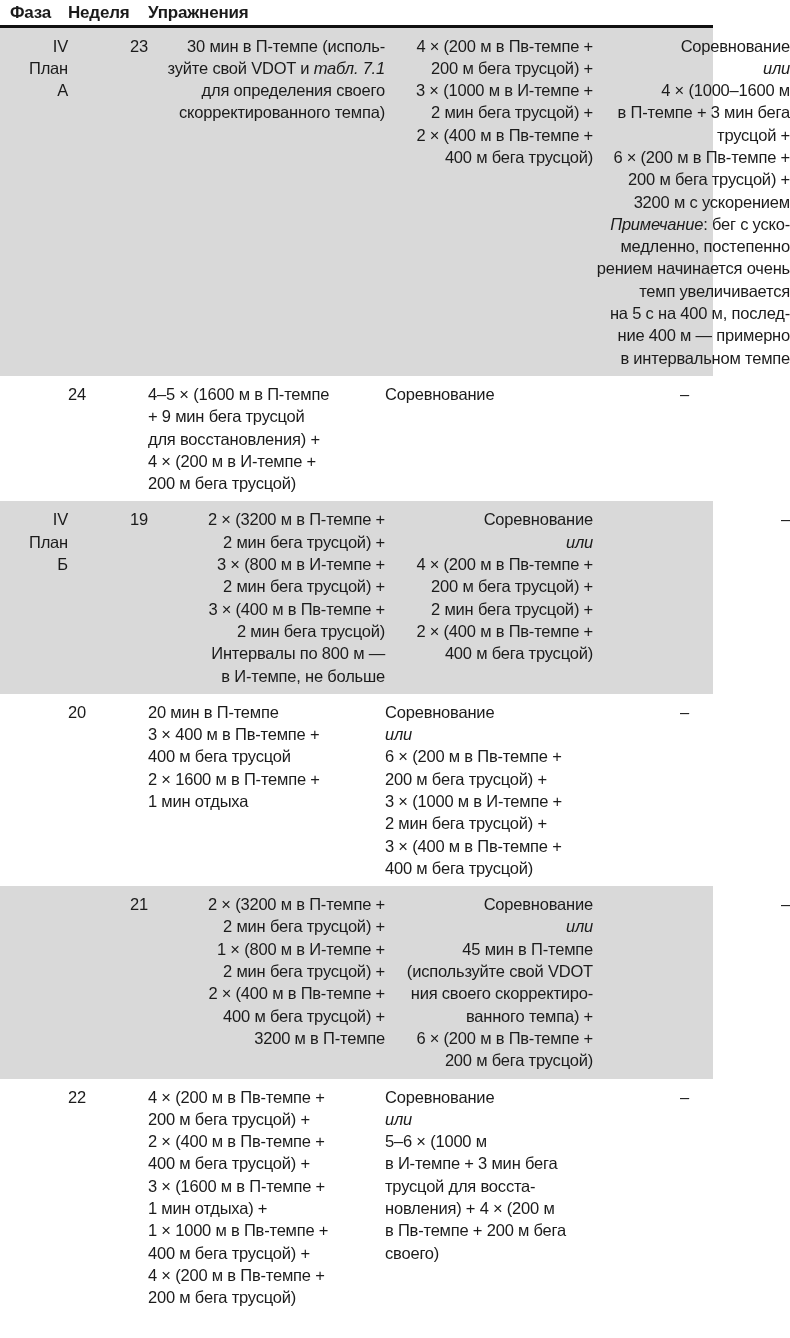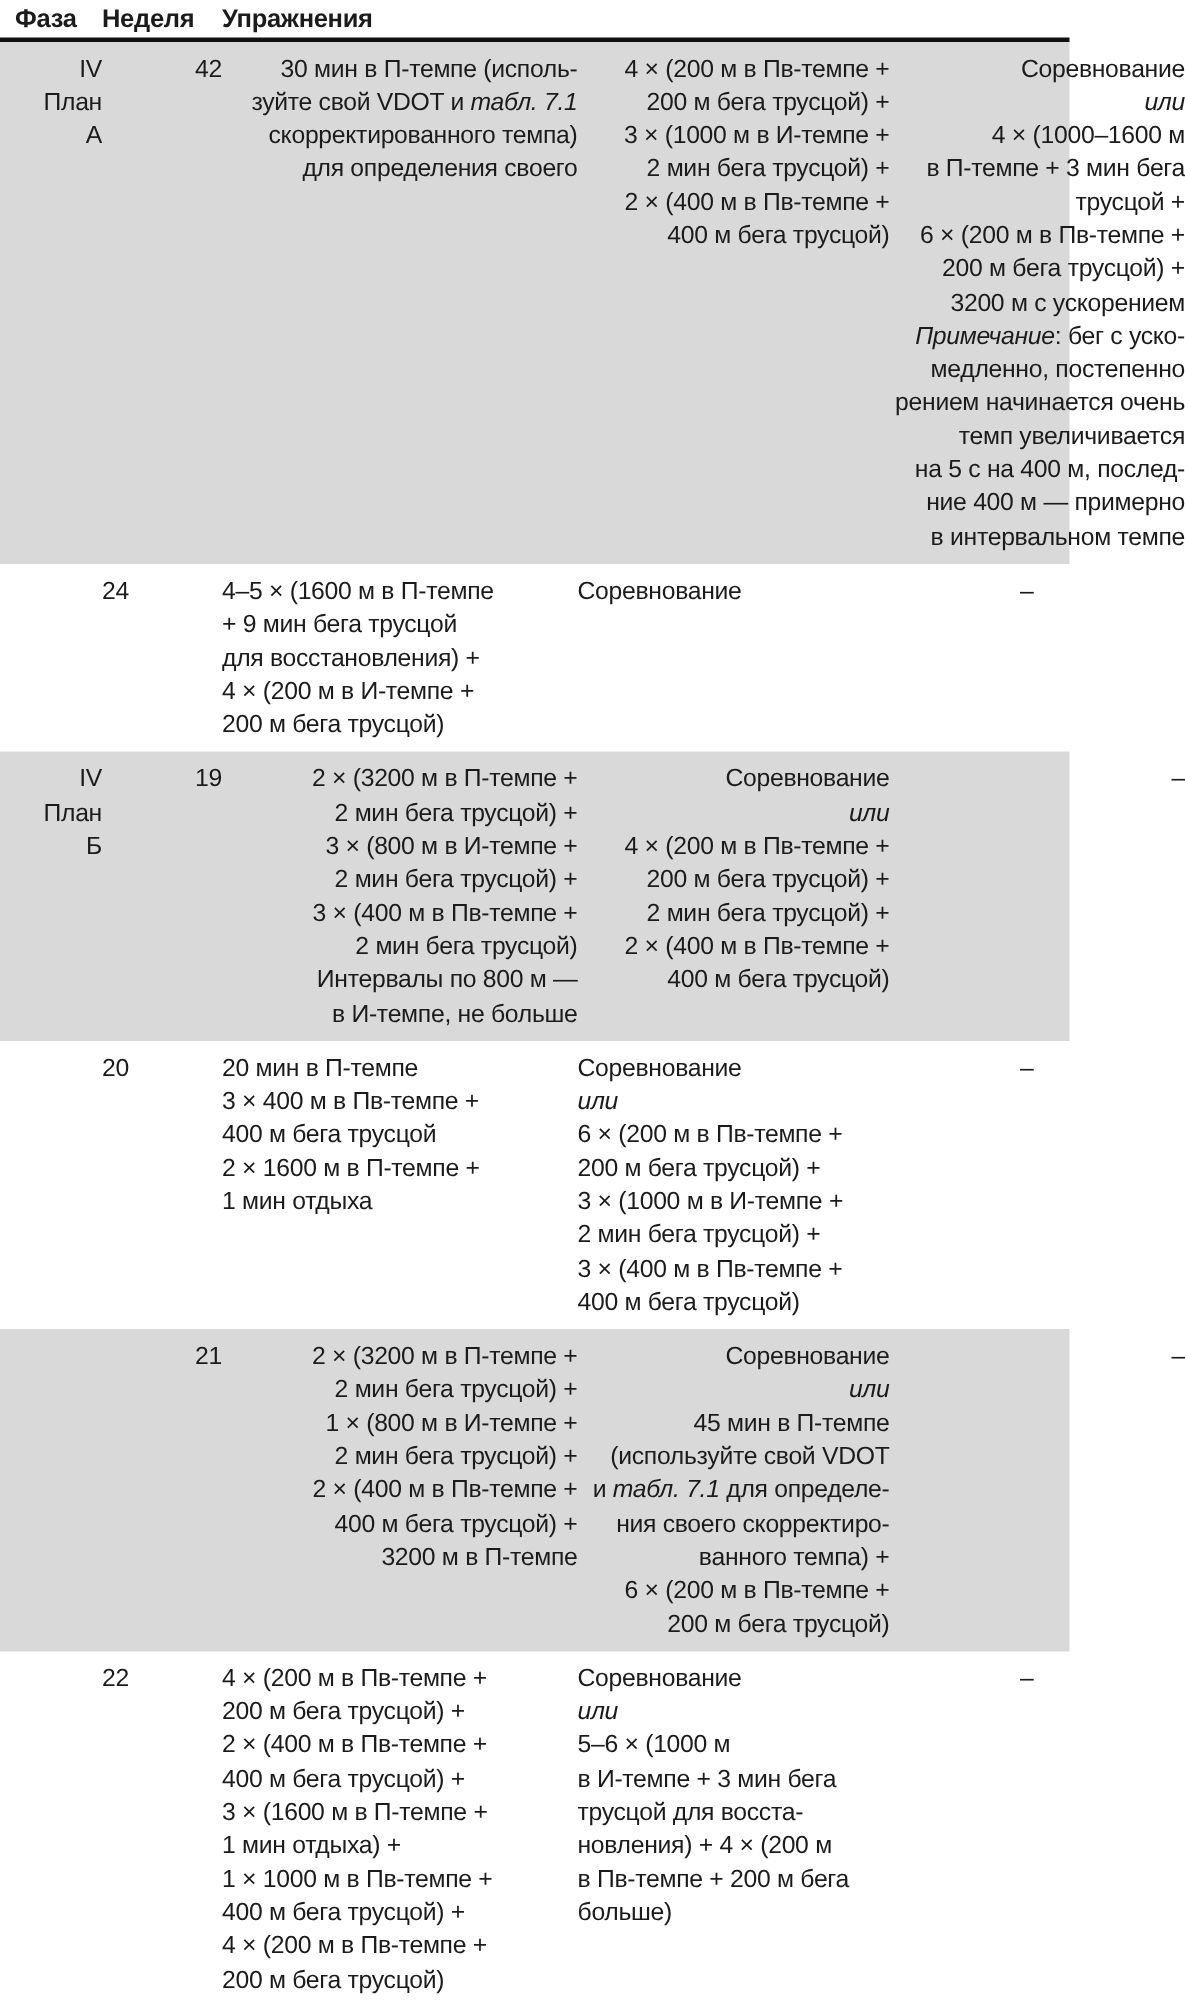--- a/index.html
+++ b/index.html
@@ -53,27 +53,27 @@
   </div>
   <div class="head-rule"></div>
   <div id="tbody">
       <div class="trow shade">
         <div class="cell">
           <div class="line">IV</div>
           <div class="line">План</div>
           <div class="line">А</div>
         </div>
         <div class="cell">
-          <div class="line">42</div>
+          <div class="line">23</div>
         </div>
         <div class="cell">
           <div class="line">30 мин в П-темпе (исполь-</div>
           <div class="line"><span>зуйте свой VDOT и </span><em>табл. 7.1</em></div>
+          <div class="line">для определения своего</div>
           <div class="line">скорректированного темпа)</div>
-          <div class="line">для определения своего</div>
         </div>
         <div class="cell">
           <div class="line">4 × (200 м в Пв-темпе +</div>
           <div class="line">200 м бега трусцой) +</div>
           <div class="line">3 × (1000 м в И-темпе +</div>
           <div class="line">2 мин бега трусцой) +</div>
           <div class="line">2 × (400 м в Пв-темпе +</div>
           <div class="line">400 м бега трусцой)</div>
         </div>
         <div class="cell">
@@ -183,21 +183,20 @@
           <div class="line">2 мин бега трусцой) +</div>
           <div class="line">2 × (400 м в Пв-темпе +</div>
           <div class="line">400 м бега трусцой) +</div>
           <div class="line">3200 м в П-темпе</div>
         </div>
         <div class="cell">
           <div class="line">Соревнование</div>
           <div class="line"><em>или</em></div>
           <div class="line">45 мин в П-темпе</div>
           <div class="line">(используйте свой VDOT</div>
-          <div class="line"><span>и </span><em>табл. 7.1</em><span> для определе-</span></div>
           <div class="line">ния своего скорректиро-</div>
           <div class="line">ванного темпа) +</div>
           <div class="line">6 × (200 м в Пв-темпе +</div>
           <div class="line">200 м бега трусцой)</div>
         </div>
         <div class="cell">
           <div class="line dash">–</div>
         </div>
       </div>
       <div class="trow">
@@ -218,20 +217,20 @@
           <div class="line">200 м бега трусцой)</div>
         </div>
         <div class="cell">
           <div class="line">Соревнование</div>
           <div class="line"><em>или</em></div>
           <div class="line">5–6 × (1000 м</div>
           <div class="line">в И-темпе + 3 мин бега</div>
           <div class="line">трусцой для восста-</div>
           <div class="line">новления) + 4 × (200 м</div>
           <div class="line">в Пв-темпе + 200 м бега</div>
-          <div class="line">больше)</div>
+          <div class="line">своего)</div>
         </div>
         <div class="cell">
           <div class="line dash">–</div>
         </div>
       </div>
     </div>
 </div>
 
 </body></html>

